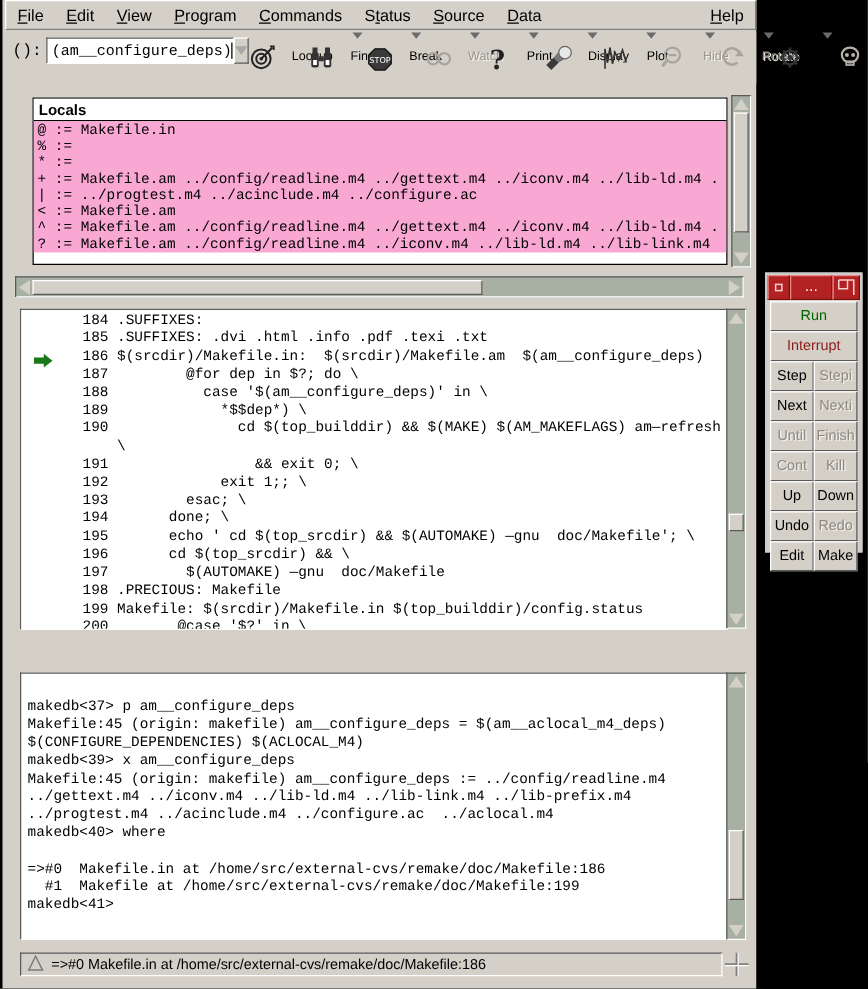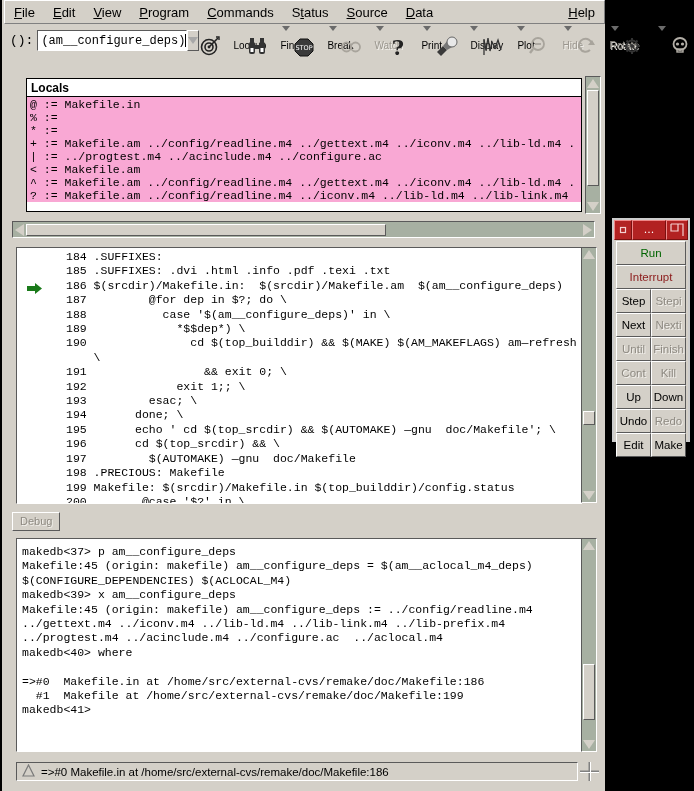--- a/index.html
+++ b/index.html
@@ -204,21 +204,21 @@
   #console-pane {
     left: 10px; top: 534px; width: 589px; height: 222px;
   }
   #console-box {
     position:absolute; left:4px; top:4px; width:566px; height:214px;
     background:#fff;
     border:1px solid #5a5a5a; border-right-color:#fff; border-bottom-color:#fff;
     box-sizing:border-box; overflow:hidden;
   }
   #console-text {
-    padding: 6px 0 0 5px;
+    padding: 20px 0 0 5px;
     font-family:"Liberation Mono", monospace;
     font-size: 11.5px; line-height: 14.4px; white-space: pre; color:#000;
   }
   #console-vscroll {
     position:absolute; right:4px; top:4px; width:16px; height:214px;
   }
 
   
   #statusbar {
     position:absolute; left:10px; top:760px; width:589px; height:24px;
@@ -520,23 +520,20 @@
       </div>
       <div id="source-vscroll" class="sb-v">
         <span class="sb-arrow-up"></span>
         <div class="sb-track-v" style="flex:none;height:150px;"></div>
         <div class="sb-thumb-v" style="height:14px;"></div>
         <div class="sb-track-v"></div>
         <span class="sb-arrow-down"></span>
       </div>
     </div>
 
-    <div id="debug-strip" class="pane-frame">
-      <div id="debug-btn">Debug</div>
-    </div>
 
     <div id="console-pane" class="pane-frame">
       <div id="console-box">
         <div id="console-text"><div>makedb&lt;37&gt; p am__configure_deps</div><div>Makefile:45 (origin: makefile) am__configure_deps = $(am__aclocal_m4_deps)</div><div>$(CONFIGURE_DEPENDENCIES) $(ACLOCAL_M4)</div><div>makedb&lt;39&gt; x am__configure_deps</div><div>Makefile:45 (origin: makefile) am__configure_deps := ../config/readline.m4</div><div>../gettext.m4 ../iconv.m4 ../lib-ld.m4 ../lib-link.m4 ../lib-prefix.m4</div><div>../progtest.m4 ../acinclude.m4 ../configure.ac  ../aclocal.m4</div><div>makedb&lt;40&gt; where</div><div>&nbsp;</div><div>=&gt;#0  Makefile.in at /home/src/external-cvs/remake/doc/Makefile:186</div><div>  #1  Makefile at /home/src/external-cvs/remake/doc/Makefile:199</div><div>makedb&lt;41&gt;</div></div>
       </div>
       <div id="console-vscroll" class="sb-v">
         <span class="sb-arrow-up"></span>
         <div class="sb-track-v" style="flex:none;height:112px;"></div>
         <div class="sb-thumb-v" style="height:56px;"></div>
         <div class="sb-track-v"></div>

